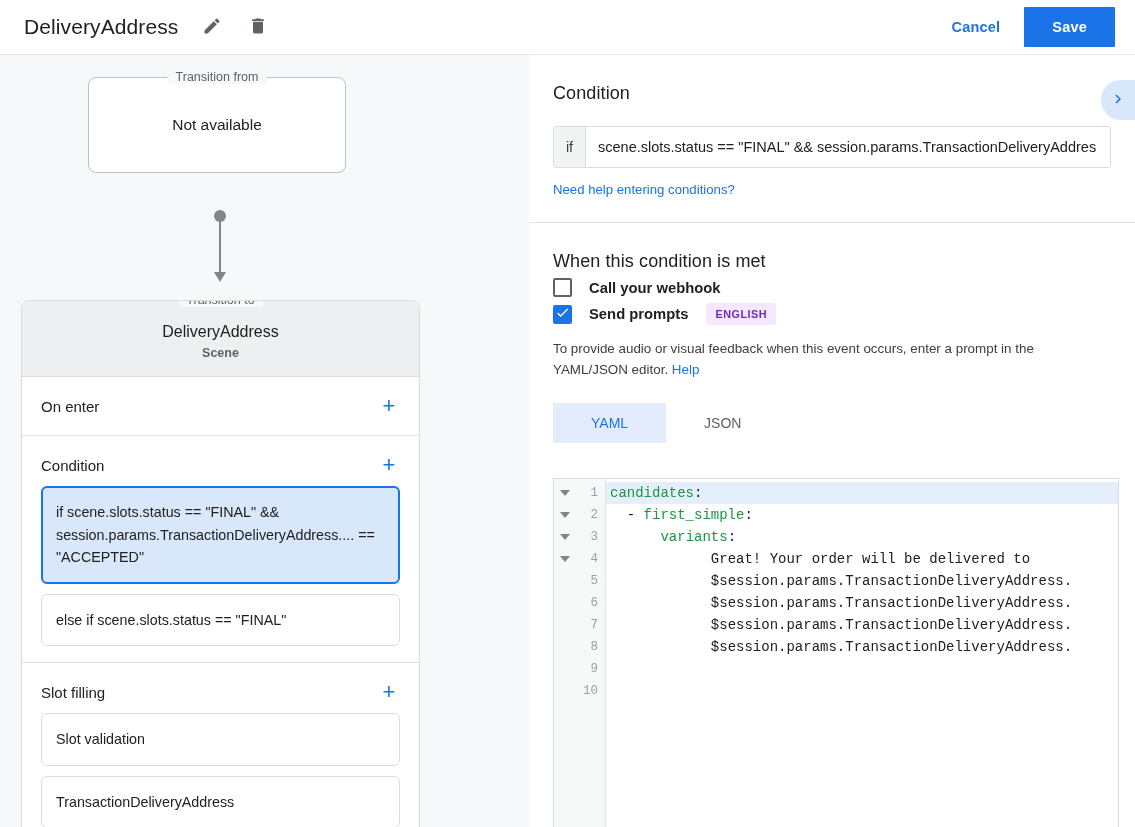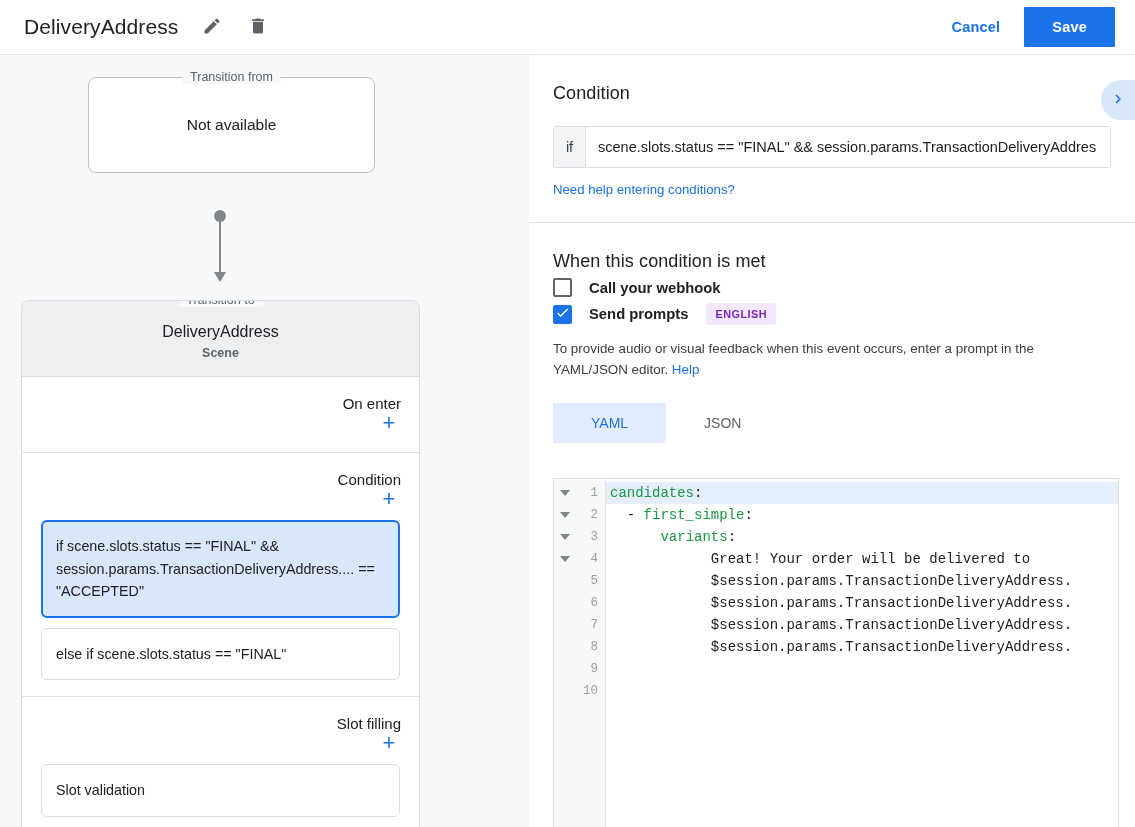--- a/index.html
+++ b/index.html
@@ -48,21 +48,21 @@
     border: 1px solid #bdc1c6;
     border-radius: 8px;
     background: #fff;
   }
   .fieldset .legend {
     position: absolute; top: -8px; left: 50%; transform: translateX(-50%);
     background: #f6f8f9; padding: 0 8px;
     font-size: 12.5px; color: #5f6368; white-space: nowrap;
   }
   #transition-from {
-    left: 88px; top: 22px; width: 287px; height: 96px;
+    left: 88px; top: 22px; width: 258px; height: 96px;
   }
   #transition-from .body {
     height: 100%; display: flex; align-items: center; justify-content: center;
     font-size: 15.5px; color: #202124;
   }
 
   
   .connector { position: absolute; left: 214px; top: 155px; width: 12px; height: 78px; }
   .conn-dot { position: absolute; left: 0; top: 0; width: 12px; height: 12px; border-radius: 50%; background: #80868b; }
   .conn-line { position: absolute; left: 5px; top: 6px; width: 2px; height: 60px; background: #80868b; }
@@ -85,23 +85,22 @@
   .card-header .ct-legend {
     position: absolute; left: 50%; top: -8px; transform: translateX(-50%);
     background: #f6f8f9; padding: 0 8px; font-size: 12.5px; color: #5f6368;
   }
   .card-header .ct-title { font-size: 16px; color: #202124; }
   .card-header .ct-sub { font-size: 12.5px; color: #5f6368; margin-top: 5px; font-weight: bold; }
 
   .section { border-bottom: 1px solid #e0e2e4; padding: 0 0 0 0; }
   .section:last-child { border-bottom: none; }
   .section-head {
-    display: flex; align-items: flex-end; justify-content: space-between;
+    display: flex; align-items: center; justify-content: space-between;
     padding: 18px 18px 18px 19px;
-    flex-direction: column;
   }
   .section-head.compact { padding-bottom: 10px; }
   .section-title { font-size: 15px; color: #202124; }
   .plus {
     color: #1a73e8; font-size: 22px; line-height: 1; font-weight: 400;
     width: 24px; text-align: center; cursor: pointer; user-select: none;
   }
   .section-body { padding: 0 19px 16px; display: flex; flex-direction: column; gap: 10px; }
 
   .chip {

